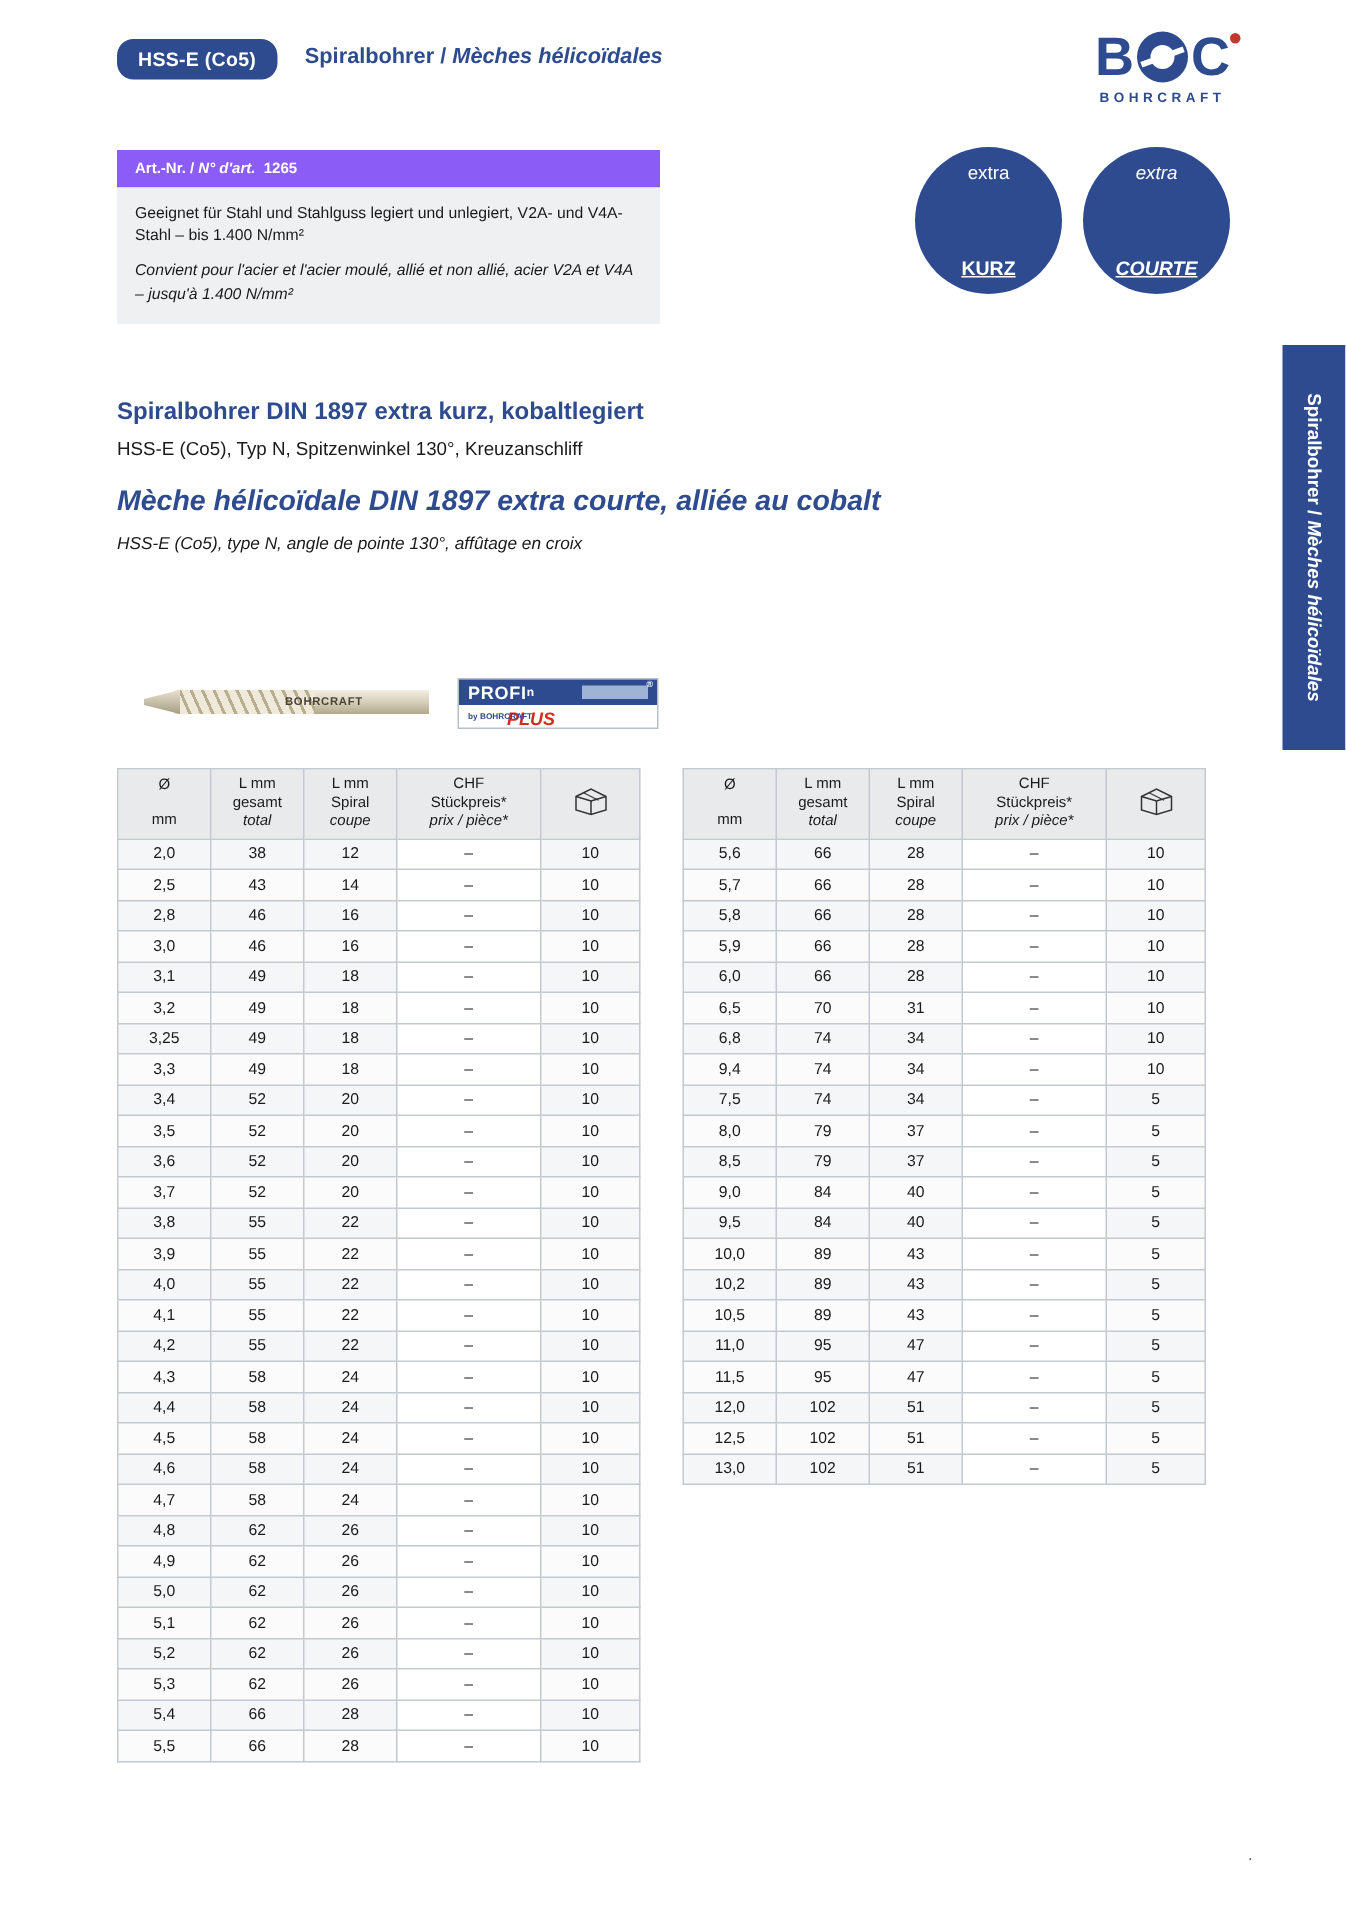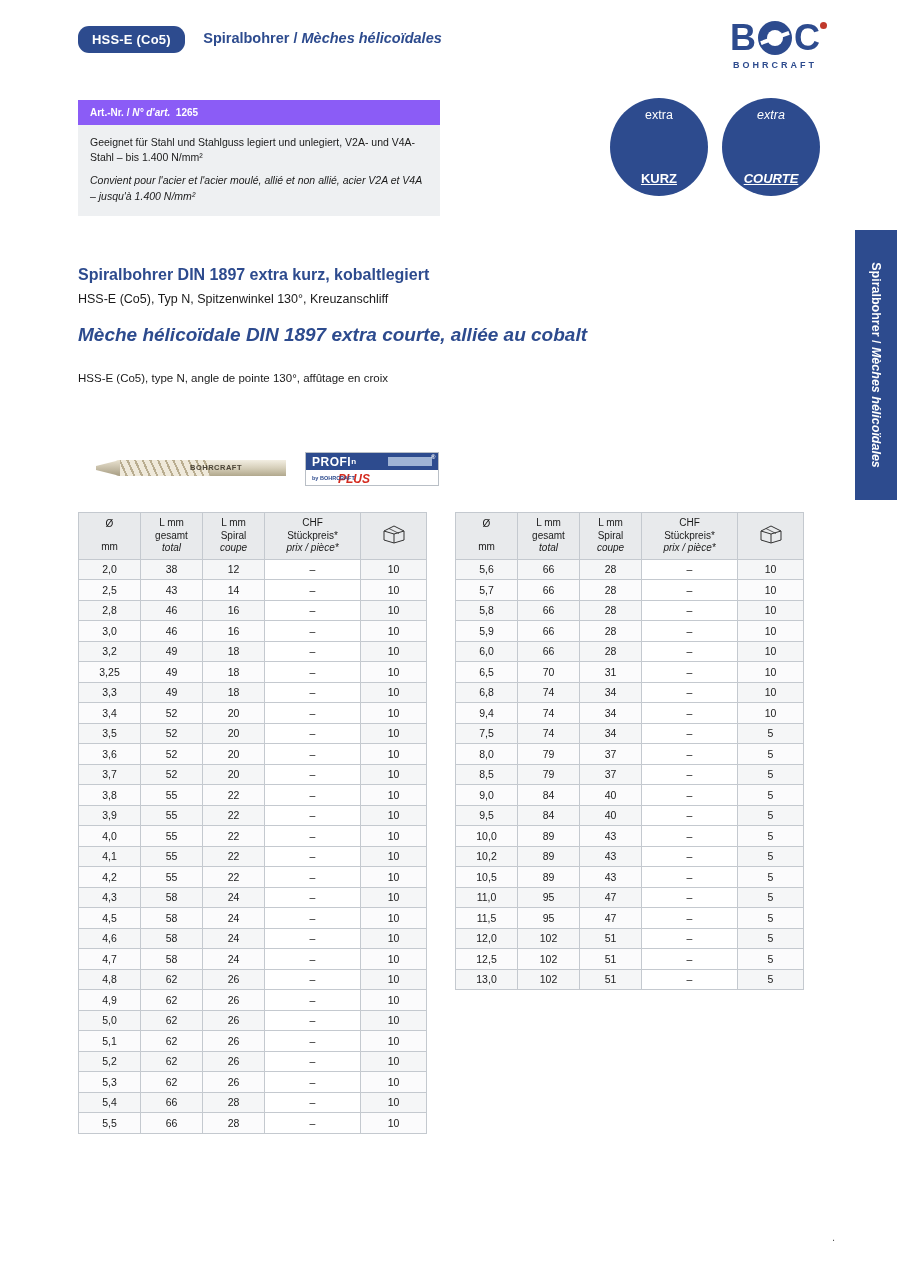--- a/index.html
+++ b/index.html
@@ -85,21 +85,21 @@
   .circle.fr .l1 { font-style:italic; }
   .circle.fr .l2 { font-style:italic; }
   #circle-de { left:610px; top:98px; }
   #circle-fr { left:722px; top:98px; }
 
   
   .titles { position:absolute; left:78px; top:264px; width:520px; }
   .t-de { color:#2d4b8e; font-size:16px; font-weight:bold; line-height:1.35; }
   .t-de-sub { font-size:12.5px; color:#1a1a1a; margin-top:6px; }
   .t-fr { color:#2d4b8e; font-size:19px; font-weight:bold; font-style:italic; line-height:1.35; margin-top:16px; }
-  .t-fr-sub { font-size:11.5px; color:#1a1a1a; margin-top:23px; line-height:1.4;}
+  .t-fr-sub { font-size:11.5px; font-style:italic; color:#1a1a1a; margin-top:8px; line-height:1.4;}
 
   
   .drill { position:absolute; left:78px; top:450px; width:212px; height:36px; }
   .drill-body {
     position:absolute; left:38px; top:10px; width:170px; height:16px;
     background:linear-gradient(180deg,#efe9da 0%,#cfc6ae 45%,#a79d83 75%,#d9d2c0 100%);
     border-radius:2px;
   }
   .drill-shank {
     position:absolute; left:130px; top:10px; width:78px; height:16px;
@@ -315,20 +315,27 @@
           <td class="col-pack">10</td>
         </tr>
         <tr>
           <td class="col-d">3,0</td>
           <td class="col-lt">46</td>
           <td class="col-ls">16</td>
           <td class="col-chf chf">–</td>
           <td class="col-pack">10</td>
         </tr>
         <tr>
+          <td class="col-d">3,1</td>
+          <td class="col-lt">49</td>
+          <td class="col-ls">18</td>
+          <td class="col-chf chf">–</td>
+          <td class="col-pack">10</td>
+        </tr>
+        <tr>
           <td class="col-d">3,2</td>
           <td class="col-lt">49</td>
           <td class="col-ls">18</td>
           <td class="col-chf chf">–</td>
           <td class="col-pack">10</td>
         </tr>
         <tr>
           <td class="col-d">3,25</td>
           <td class="col-lt">49</td>
           <td class="col-ls">18</td>
@@ -400,20 +407,27 @@
         </tr>
         <tr>
           <td class="col-d">4,2</td>
           <td class="col-lt">55</td>
           <td class="col-ls">22</td>
           <td class="col-chf chf">–</td>
           <td class="col-pack">10</td>
         </tr>
         <tr>
           <td class="col-d">4,3</td>
+          <td class="col-lt">58</td>
+          <td class="col-ls">24</td>
+          <td class="col-chf chf">–</td>
+          <td class="col-pack">10</td>
+        </tr>
+        <tr>
+          <td class="col-d">4,4</td>
           <td class="col-lt">58</td>
           <td class="col-ls">24</td>
           <td class="col-chf chf">–</td>
           <td class="col-pack">10</td>
         </tr>
         <tr>
           <td class="col-d">4,5</td>
           <td class="col-lt">58</td>
           <td class="col-ls">24</td>
           <td class="col-chf chf">–</td>

